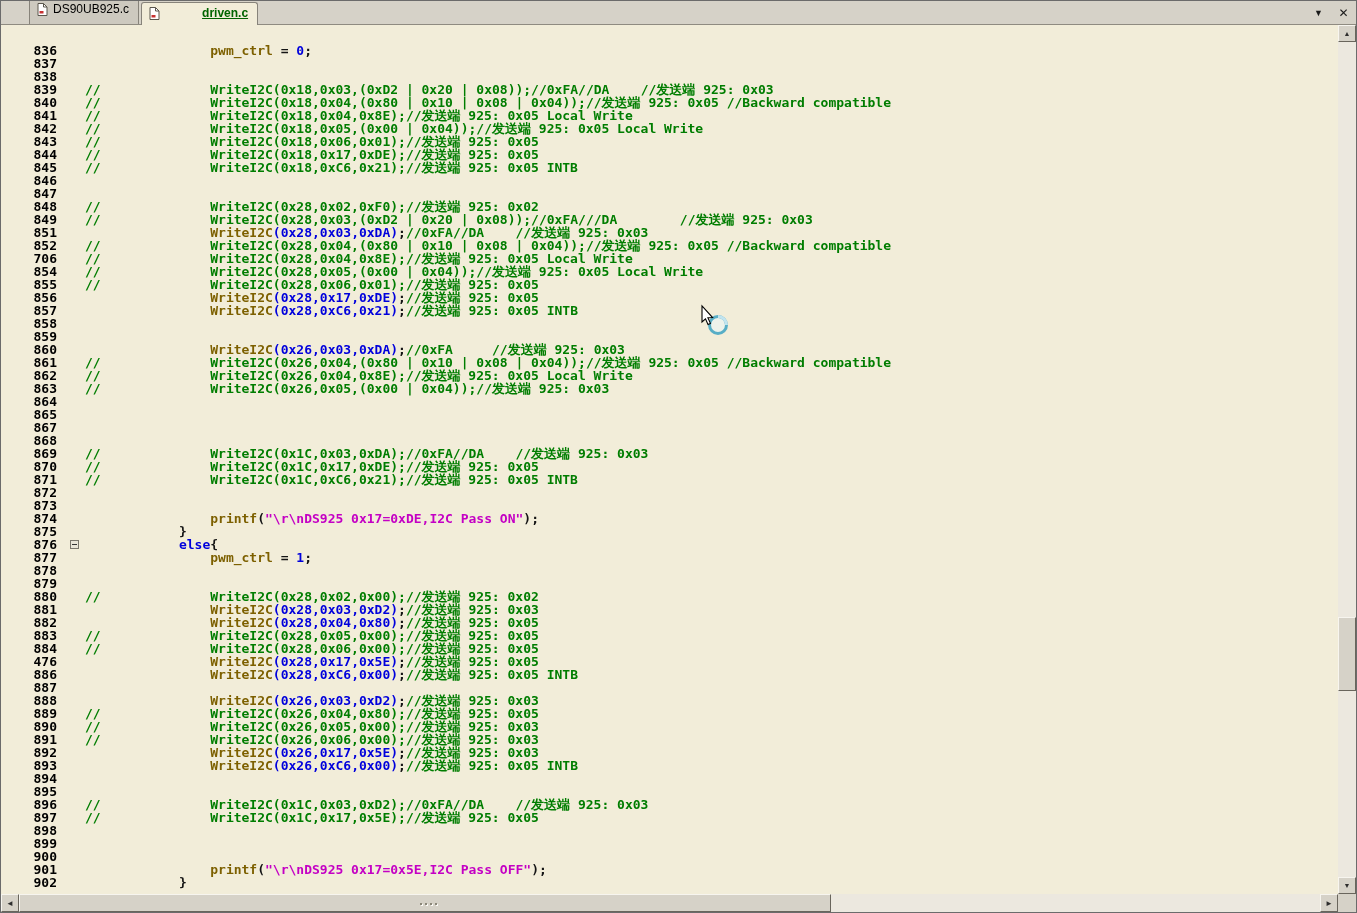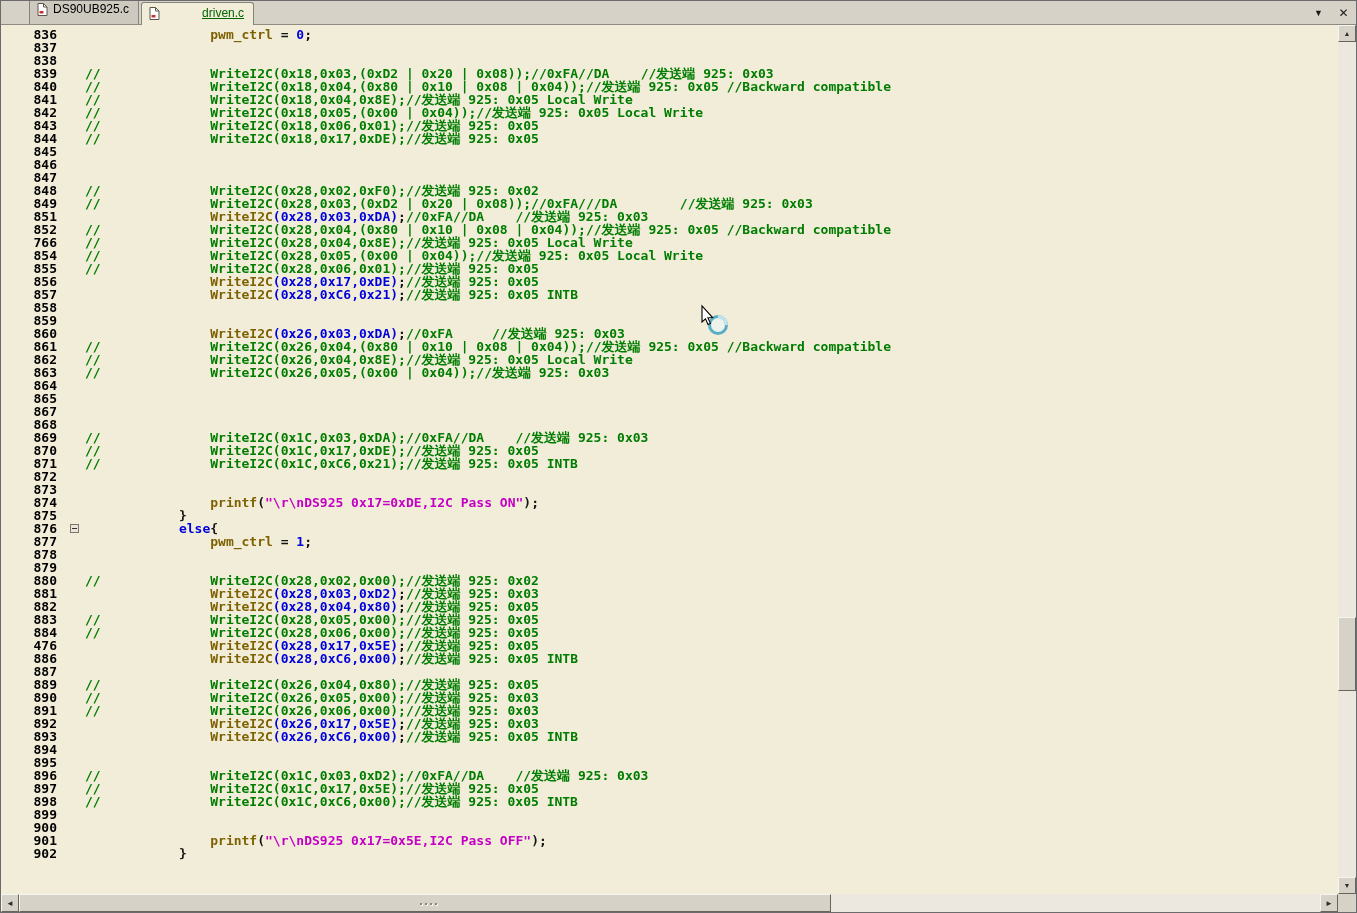--- a/index.html
+++ b/index.html
@@ -19,40 +19,40 @@
   }
   .tab {
     position:relative; display:flex; align-items:center; gap:5px;
     height:29px; padding:0 9px 2px 7px; margin-right:2px;
     border:1px solid #87837a; border-bottom:none; border-radius:3px 3px 0 0;
     background:#cdc9bf; font:12px "Liberation Sans", sans-serif; color:#000;
     cursor:default;
   }
   .tab.active {
     background:var(--bg); height:23px; margin-bottom:-1px; z-index:2;
-    font-weight:normal;
+    font-weight:bold;
     gap:42px;
   }
   .tab.active .tab-label { color:#006400; text-decoration:underline; }
   .tabicon { display:inline-flex; width:11px; height:13px; }
   .tabbar-right {
     position:absolute; right:5px; top:4px; display:flex; gap:10px;
   }
   .tbtn {
     width:15px; height:15px; display:flex; align-items:center; justify-content:center;
     font-size:9px; color:#1a1a1a; cursor:default;
   }
   .tbtn.closebtn { font-size:12px; }
 
   
   .editor {
     position:absolute; top:24px; left:0; width:1337px; height:869px;
     background:var(--bg); overflow:hidden;
   }
-  #code-lines { padding-top:3px; }
+  #code-lines { padding-top:19px; }
   .line { display:flex; height:13px; }
   .lnum {
     flex:none; width:60px; padding-right:4px; text-align:right;
     font:bold 13px/13px "DejaVu Sans Mono", monospace; color:var(--linenum);
   }
   .fold { flex:none; width:24px; position:relative; }
   .foldbox {
     position:absolute; left:9px; top:2px; width:9px; height:9px;
     border:1px solid #7a766c; background:#e9e5d8;
   }
@@ -180,20 +180,21 @@
           <span class="codetext"><span class="c-cm">//              WriteI2C(0x18,0x06,0x01);//发送端 925: 0x05</span></span>
         </div>
         <div class="line">
           <span class="lnum">844</span>
           <span class="fold"></span>
           <span class="codetext"><span class="c-cm">//              WriteI2C(0x18,0x17,0xDE);//发送端 925: 0x05</span></span>
         </div>
         <div class="line">
           <span class="lnum">845</span>
           <span class="fold"></span>
+          <span class="codetext"><span class="c-cm">//              WriteI2C(0x18,0xC6,0x21);//发送端 925: 0x05 INTB</span></span>
         </div>
         <div class="line">
           <span class="lnum">846</span>
           <span class="fold"></span>
           <span class="codetext"></span>
         </div>
         <div class="line">
           <span class="lnum">847</span>
           <span class="fold"></span>
           <span class="codetext"></span>
@@ -212,21 +213,21 @@
           <span class="lnum">851</span>
           <span class="fold"></span>
           <span class="codetext"><span class="c-pl">                </span><span class="c-fn">WriteI2C</span><span class="c-ar">(0x28,0x03,0xDA)</span><span class="c-pl">;</span><span class="c-cm">//0xFA//DA    //发送端 925: 0x03</span></span>
         </div>
         <div class="line">
           <span class="lnum">852</span>
           <span class="fold"></span>
           <span class="codetext"><span class="c-cm">//              WriteI2C(0x28,0x04,(0x80 | 0x10 | 0x08 | 0x04));//发送端 925: 0x05 //Backward compatible</span></span>
         </div>
         <div class="line">
-          <span class="lnum">766</span>
+          <span class="lnum">706</span>
           <span class="fold"></span>
           <span class="codetext"><span class="c-cm">//              WriteI2C(0x28,0x04,0x8E);//发送端 925: 0x05 Local Write</span></span>
         </div>
         <div class="line">
           <span class="lnum">854</span>
           <span class="fold"></span>
           <span class="codetext"><span class="c-cm">//              WriteI2C(0x28,0x05,(0x00 | 0x04));//发送端 925: 0x05 Local Write</span></span>
         </div>
         <div class="line">
           <span class="lnum">855</span>
@@ -381,20 +382,25 @@
           <span class="lnum">886</span>
           <span class="fold"></span>
           <span class="codetext"><span class="c-pl">                </span><span class="c-fn">WriteI2C</span><span class="c-ar">(0x28,0xC6,0x00)</span><span class="c-pl">;</span><span class="c-cm">//发送端 925: 0x05 INTB</span></span>
         </div>
         <div class="line">
           <span class="lnum">887</span>
           <span class="fold"></span>
           <span class="codetext"></span>
         </div>
         <div class="line">
+          <span class="lnum">888</span>
+          <span class="fold"></span>
+          <span class="codetext"><span class="c-pl">                </span><span class="c-fn">WriteI2C</span><span class="c-ar">(0x26,0x03,0xD2)</span><span class="c-pl">;</span><span class="c-cm">//发送端 925: 0x03</span></span>
+        </div>
+        <div class="line">
           <span class="lnum">889</span>
           <span class="fold"></span>
           <span class="codetext"><span class="c-cm">//              WriteI2C(0x26,0x04,0x80);//发送端 925: 0x05</span></span>
         </div>
         <div class="line">
           <span class="lnum">890</span>
           <span class="fold"></span>
           <span class="codetext"><span class="c-cm">//              WriteI2C(0x26,0x05,0x00);//发送端 925: 0x03</span></span>
         </div>
         <div class="line">
@@ -428,21 +434,20 @@
           <span class="codetext"><span class="c-cm">//              WriteI2C(0x1C,0x03,0xD2);//0xFA//DA    //发送端 925: 0x03</span></span>
         </div>
         <div class="line">
           <span class="lnum">897</span>
           <span class="fold"></span>
           <span class="codetext"><span class="c-cm">//              WriteI2C(0x1C,0x17,0x5E);//发送端 925: 0x05</span></span>
         </div>
         <div class="line">
           <span class="lnum">898</span>
           <span class="fold"></span>
-          <span class="codetext"><span class="c-cm">//              WriteI2C(0x1C,0xC6,0x00);//发送端 925: 0x05 INTB</span></span>
         </div>
         <div class="line">
           <span class="lnum">899</span>
           <span class="fold"></span>
           <span class="codetext"></span>
         </div>
         <div class="line">
           <span class="lnum">900</span>
           <span class="fold"></span>
           <span class="codetext"></span>

